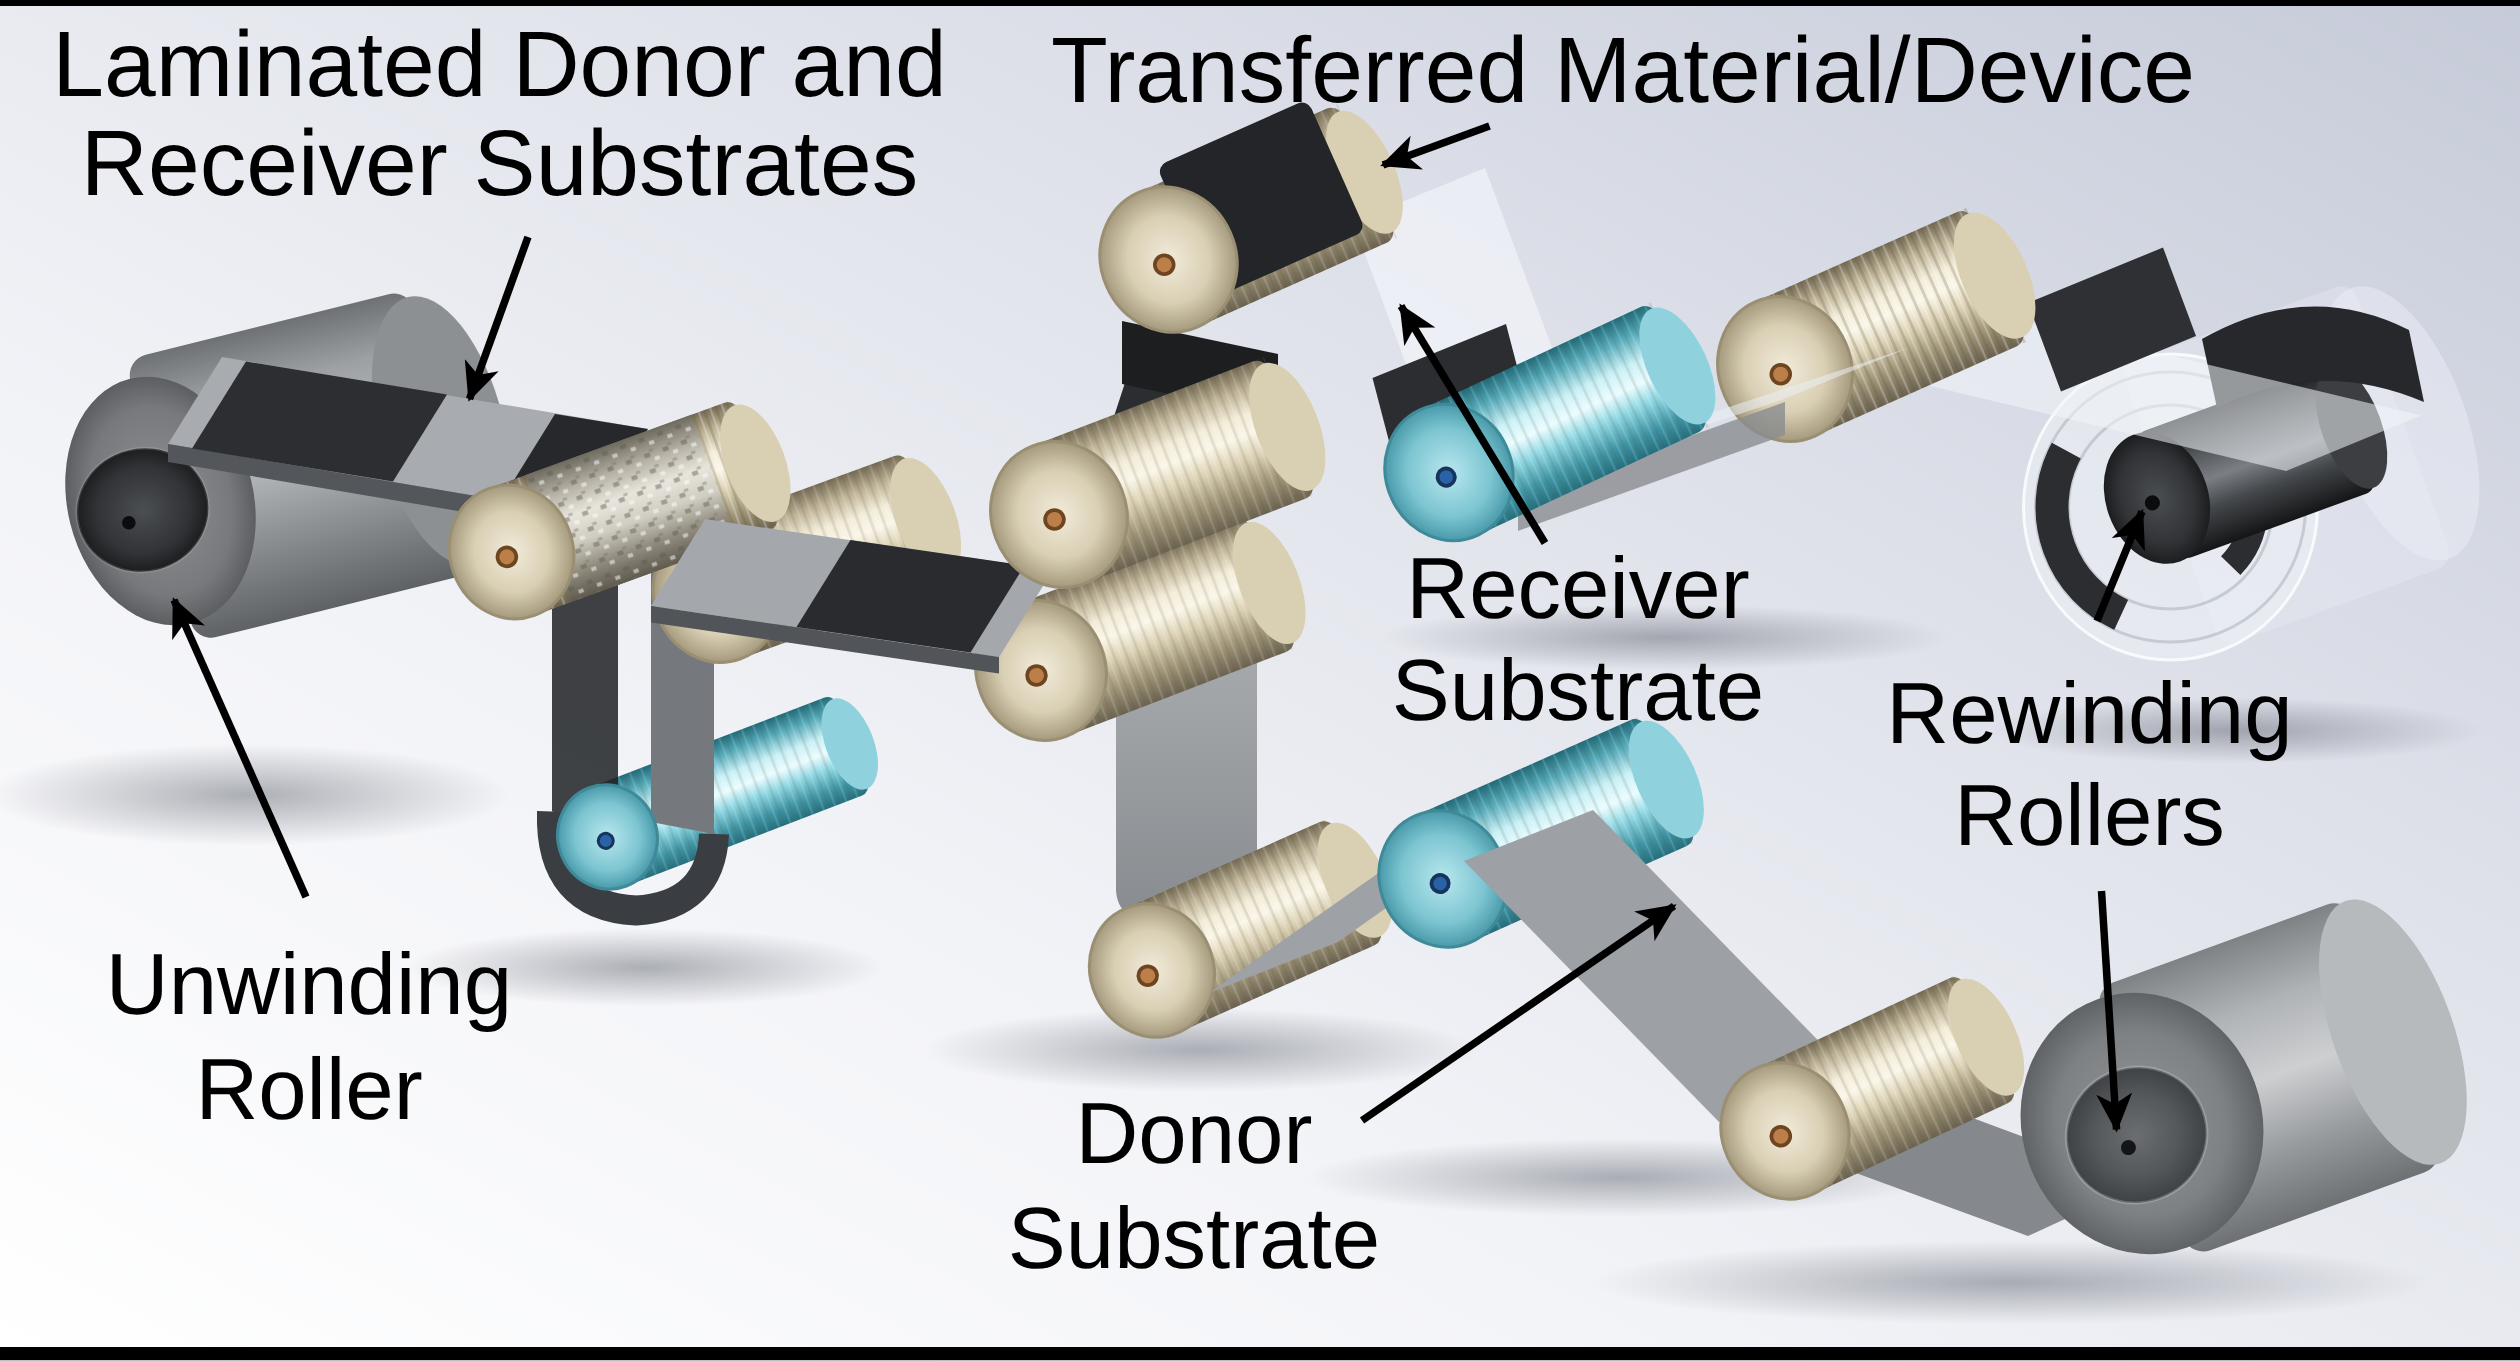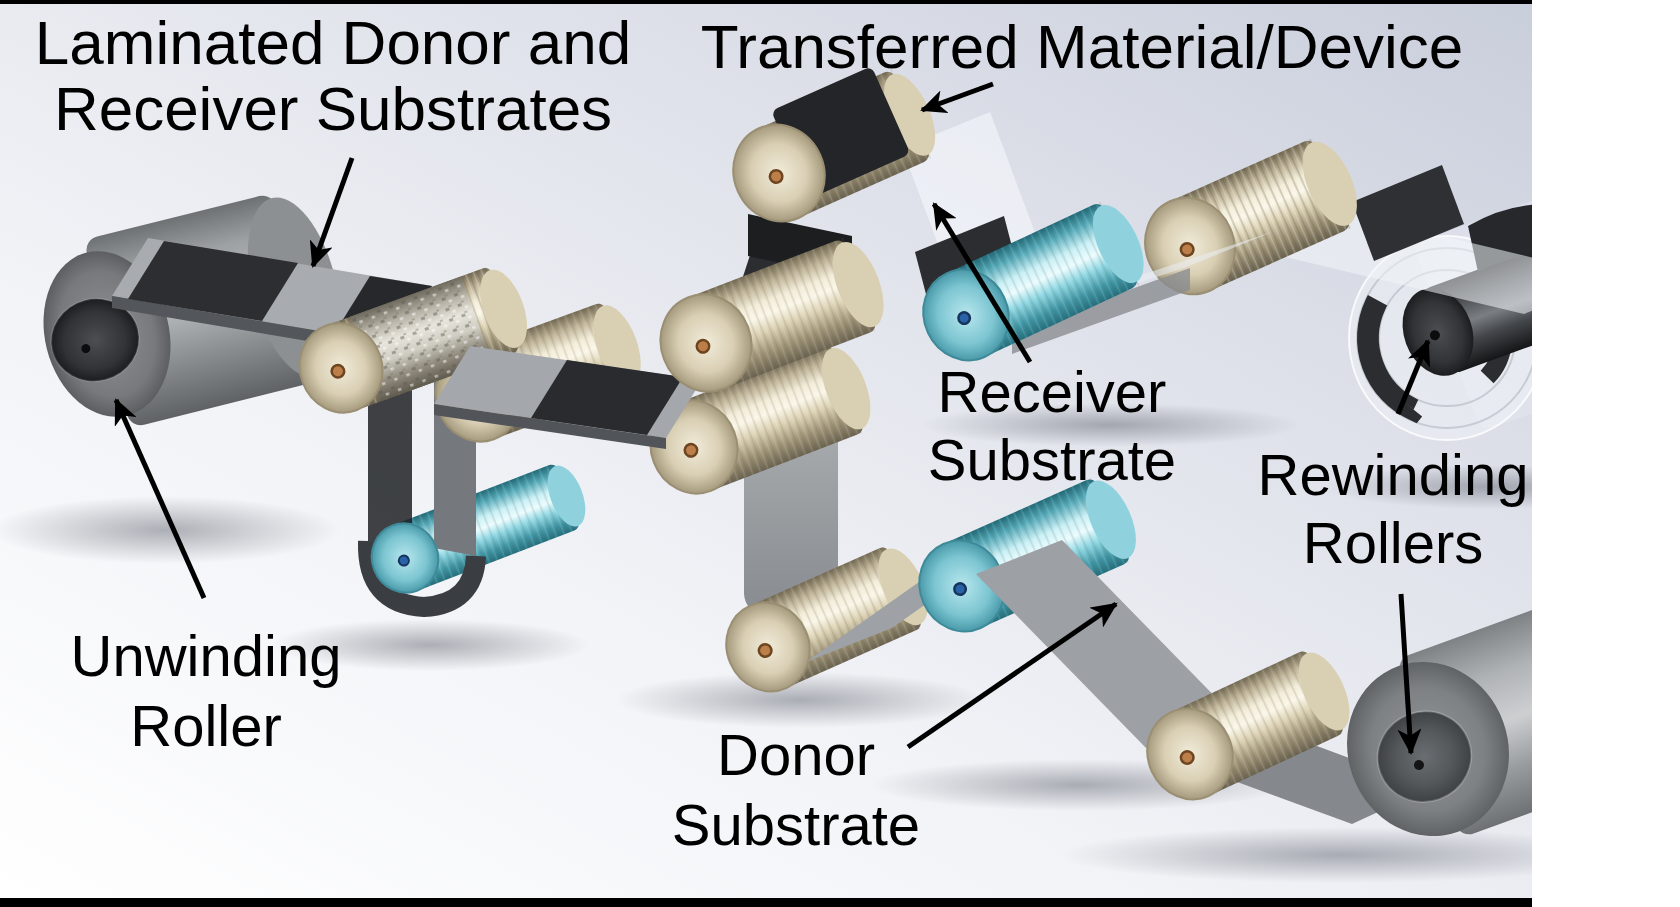--- a/index.html
+++ b/index.html
@@ -1,16 +1,16 @@
 <!DOCTYPE html>
 <html><head>
 <meta charset="utf-8">
 <style>
   html,body{margin:0;padding:0;background:#fff;}
-  .stage{position:relative;width:1532px;height:907px;overflow:hidden;
+  .stage{position:relative;width:1680px;height:907px;overflow:hidden;
          font-family:"Liberation Sans",sans-serif;}
   svg{position:absolute;left:0;top:0;display:block;}
   text.lbl{font-family:"Liberation Sans",sans-serif;font-size:58px;fill:#000;}
   text.lbl-lg{font-family:"Liberation Sans",sans-serif;font-size:62px;fill:#000;}
   .arrow{stroke:#000;stroke-width:5;fill:none;}
 </style>
 </head>
 <body>
 
 <div class="stage">

